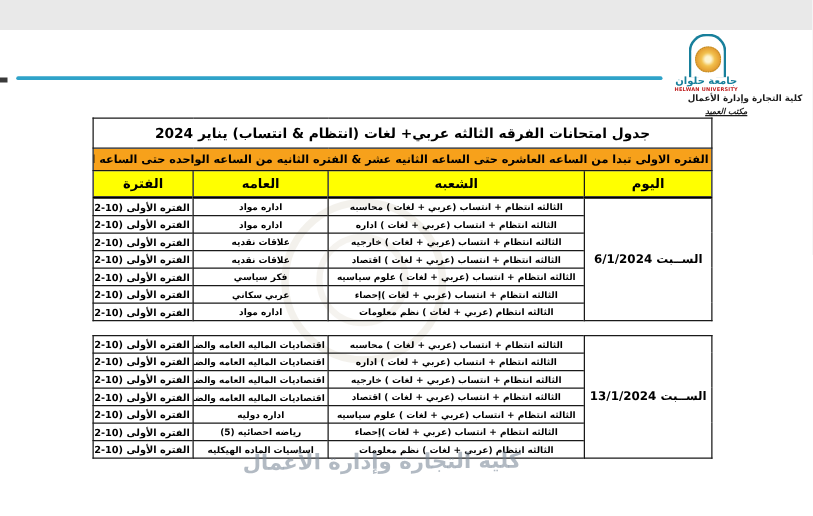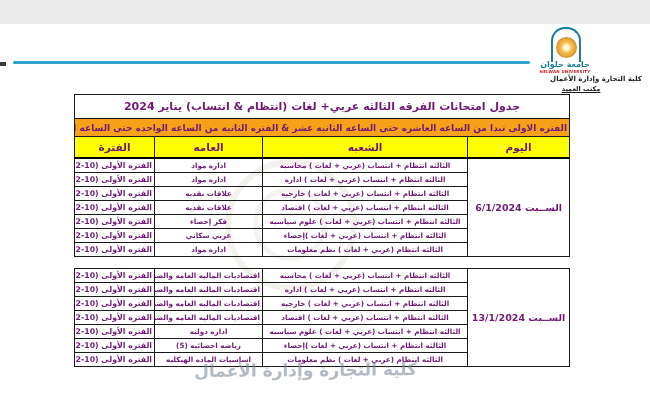--- a/index.html
+++ b/index.html
@@ -17,29 +17,29 @@
   .emblem .sun{width:19px;height:19px;border-radius:50%;margin-top:3px;
           background:radial-gradient(circle,#fdf4d0 0 18%,#f2c14e 40%,#e2992e 75%,#caa53e 100%);
           border:1px dotted #b98c2a;}
   .univ-ar{position:absolute;left:538px;top:36px;width:54px;text-align:center;
            color:#177f9b;font-weight:700;font-size:8px;line-height:9px;direction:rtl;}
   .univ-en{position:absolute;left:538px;top:45px;width:54px;text-align:center;
            color:#c02020;font-weight:700;font-size:4px;line-height:5px;letter-spacing:.2px;}
   .faculty{position:absolute;left:544px;top:51px;width:104px;text-align:center;
            color:#1c1c1c;font-weight:700;font-size:7px;line-height:9px;direction:rtl;}
   .office{position:absolute;left:554px;top:61px;width:54px;text-align:center;
-          color:#1c1c1c;font-weight:700;font-size:6.5px;text-decoration:underline;direction:rtl;}
+          color:#1c1c1c;font-weight:700;font-size:6.5px;text-decoration:underline;direction:rtl;font-style:italic;}
   
   .ghost{position:absolute;left:225px;top:135px;width:120px;height:120px;border-radius:50%;
          border:6px solid rgba(170,155,120,.14);pointer-events:none;}
   .ghost:after{content:"";position:absolute;left:22px;top:22px;width:64px;height:64px;
          border-radius:50%;border:5px solid rgba(170,155,120,.12);}
   
   table.sched{position:absolute;left:74px;top:70px;width:495px;border-collapse:collapse;
-              table-layout:fixed;direction:rtl;font-weight:700;color:#701a75;}
+              table-layout:fixed;direction:rtl;font-weight:700;color:#000000;}
   table.sched td,table.sched th{border:1px solid #1a1a1a;padding:0 2px;text-align:center;
               vertical-align:middle;overflow:hidden;white-space:nowrap;}
   tr.title-row td{height:23px;font-size:11px;background:#fff;}
   tr.note-row td{height:17px;font-size:9px;background:var(--note-orange,#F7A11B);}
   tr.head-row th{height:20px;font-size:10.5px;background:var(--header-yellow,#FFFF00);
                  border-bottom:2px solid #000000;}
   tr.data-row{height:14px;}
   td.shoba{font-size:7.2px;}
   td.mada{font-size:7.2px;}
   td.fatra{font-size:7.8px;}
@@ -105,21 +105,21 @@
       <td class="mada">علاقات نقديه</td>
       <td class="fatra">الفتره الأولى (10-12)</td>
     </tr>
     <tr class="data-row">
       <td class="shoba">الثالثه انتظام + انتساب (عربي + لغات ) اقتصاد</td>
       <td class="mada">علاقات نقديه</td>
       <td class="fatra">الفتره الأولى (10-12)</td>
     </tr>
     <tr class="data-row">
       <td class="shoba">الثالثه انتظام + انتساب (عربي + لغات ) علوم سياسيه</td>
-      <td class="mada">فكر إحصاء</td>
+      <td class="mada">فكر سياسي</td>
       <td class="fatra">الفتره الأولى (10-12)</td>
     </tr>
     <tr class="data-row">
       <td class="shoba">الثالثه انتظام + انتساب (عربي + لغات )إحصاء</td>
       <td class="mada">عربي سكاني</td>
       <td class="fatra">الفتره الأولى (10-12)</td>
     </tr>
     <tr class="data-row">
       <td class="shoba">الثالثه انتظام (عربي + لغات ) نظم معلومات</td>
       <td class="mada">اداره مواد</td>

